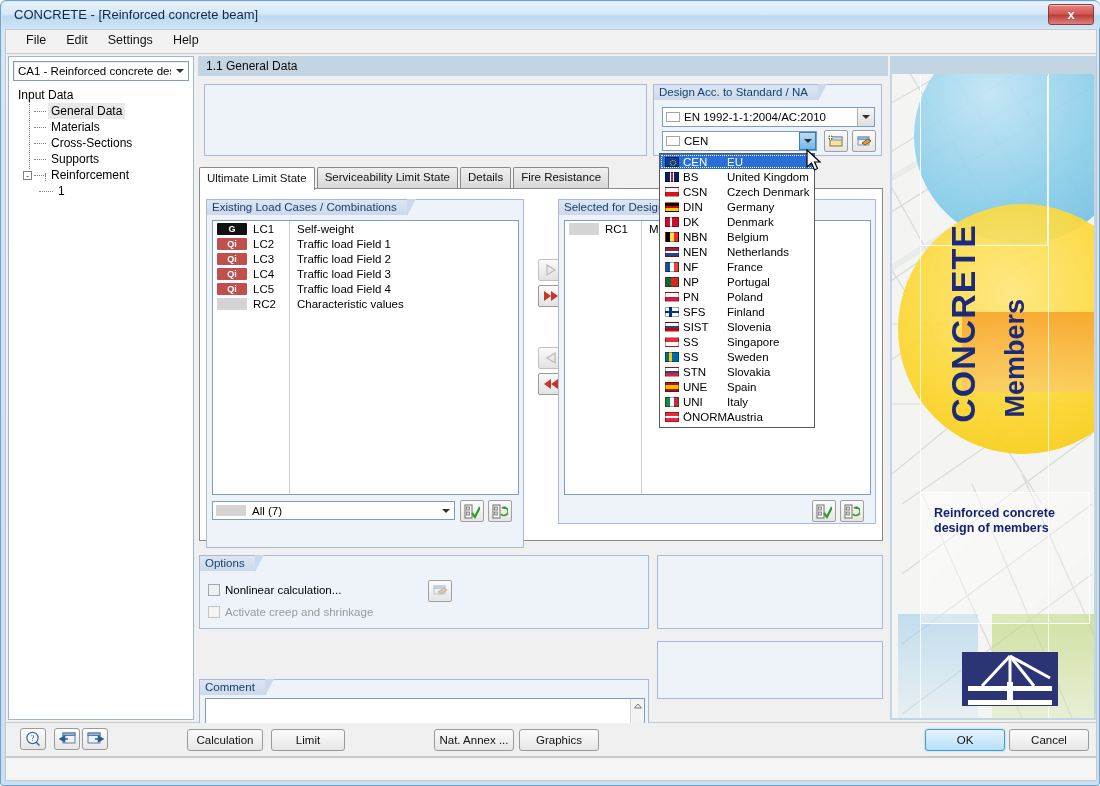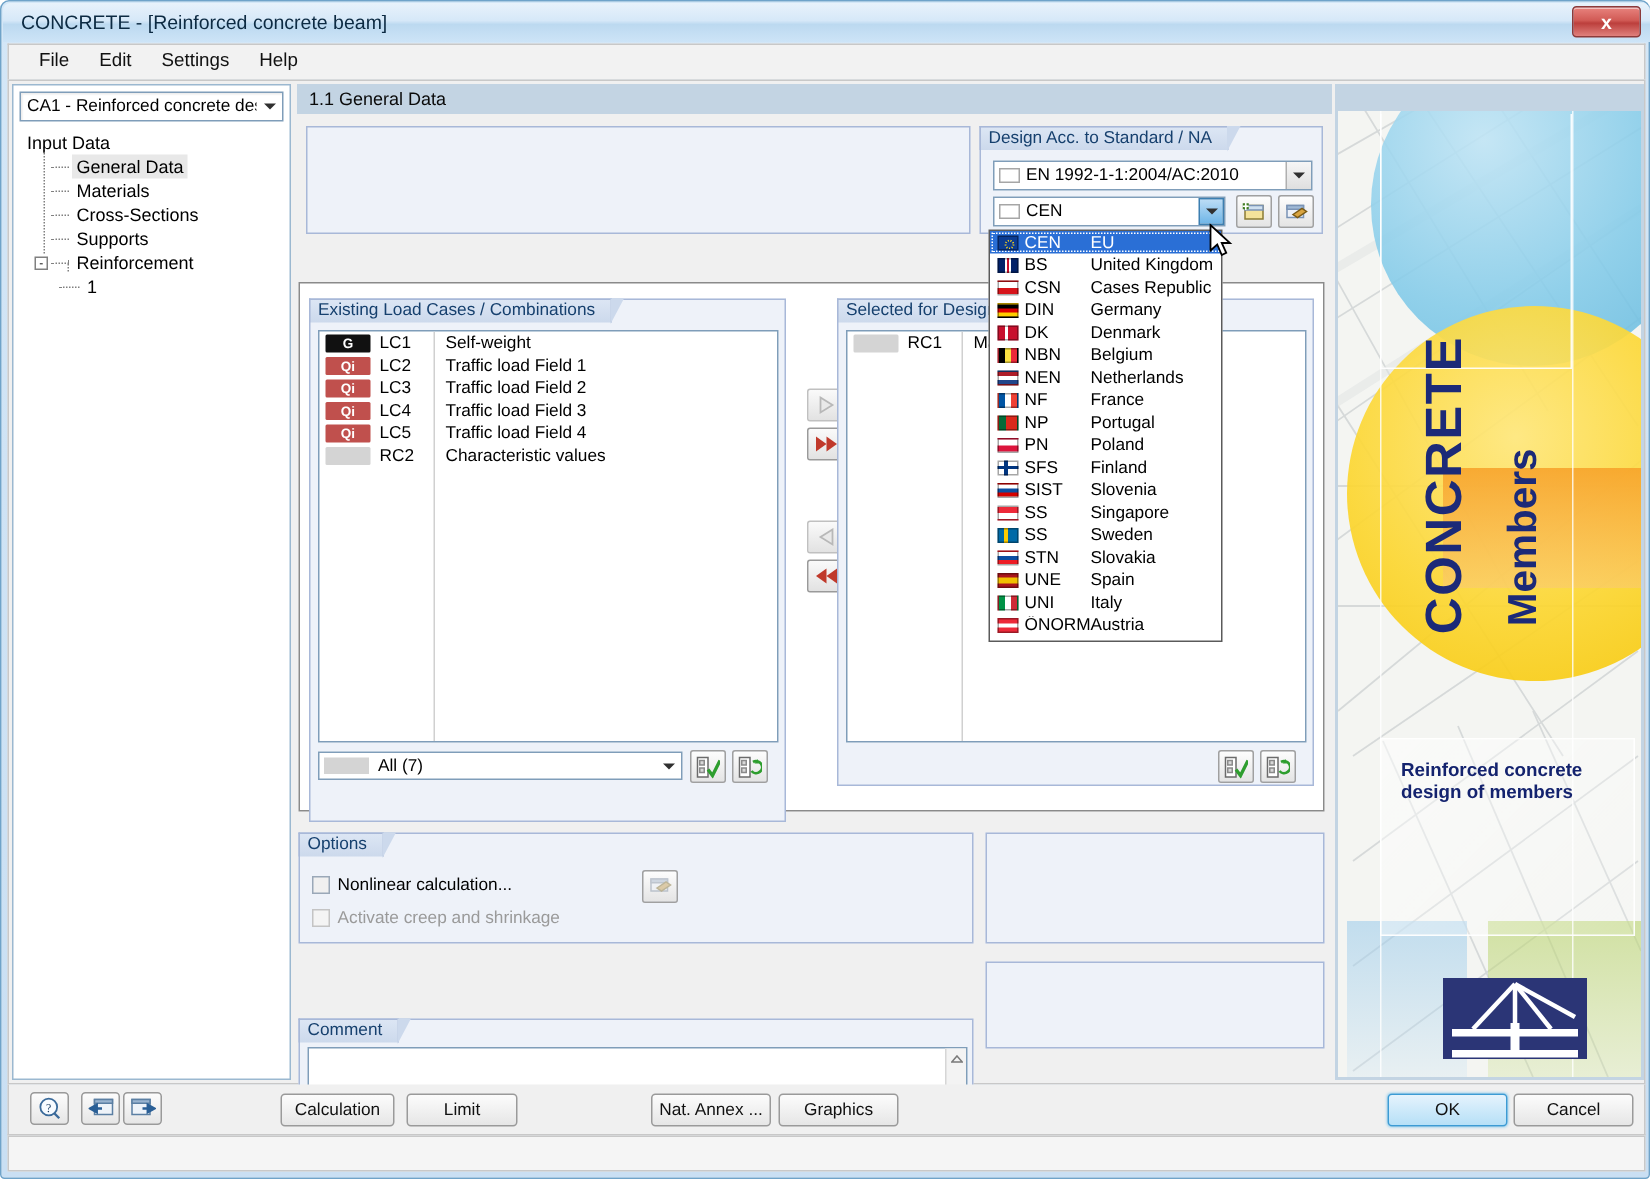--- a/index.html
+++ b/index.html
@@ -479,20 +479,26 @@
             </g>
             <rect x="6" y="34" width="84" height="5" fill="#ffffff"></rect>
             <rect x="45" y="30" width="6" height="22" fill="#ffffff"></rect>
             <rect x="6" y="48" width="84" height="5" fill="#ffffff"></rect>
           </svg>
         </div>
       </div>
     </div>
   </div>
 
+  <div class="tabs" id="tab-bar">
+      <div class="tab active">Ultimate Limit State</div>
+      <div class="tab">Serviceability Limit State</div>
+      <div class="tab">Details</div>
+      <div class="tab">Fire Resistance</div>
+    </div>
 
   <div class="tabpane">
 
     <div class="grp" id="lc-group">
       <div class="grp-title">Existing Load Cases / Combinations</div>
       <div class="listbox" style="left:5px; top:20px; width:307px; height:275px;">
         <div class="lc-sep" style="left:76px;"></div>
         <div id="lc-rows" style="position:relative;">
             <div class="lrow">
               <span class="tag" style="background: rgb(17, 17, 17);">G</span>
@@ -660,21 +666,21 @@
           <span class="dd-name">EU</span>
         </div>
         <div class="dd-row">
           <span class="flag" style="background:linear-gradient(90deg,#012169 0 35%,#ffffff 35% 45%,#c8102e 45% 55%,#ffffff 55% 65%,#012169 65%);"></span>
           <span class="dd-code">BS</span>
           <span class="dd-name">United Kingdom</span>
         </div>
         <div class="dd-row">
           <span class="flag" style="background:linear-gradient(180deg,#ffffff 50%,#d7141a 50%);"></span>
           <span class="dd-code">CSN</span>
-          <span class="dd-name">Cases Republic</span>
+          <span class="dd-name">Czech Denmark</span>
         </div>
         <div class="dd-row">
           <span class="flag" style="background:linear-gradient(180deg,#000000 33%,#dd0000 33% 66%,#ffce00 66%);"></span>
           <span class="dd-code">DIN</span>
           <span class="dd-name">Germany</span>
         </div>
         <div class="dd-row">
           <span class="flag" style="background:linear-gradient(90deg,#c8102e 0 35%,#ffffff 35% 50%,#c8102e 50%);"></span>
           <span class="dd-code">DK</span>
           <span class="dd-name">Denmark</span>

